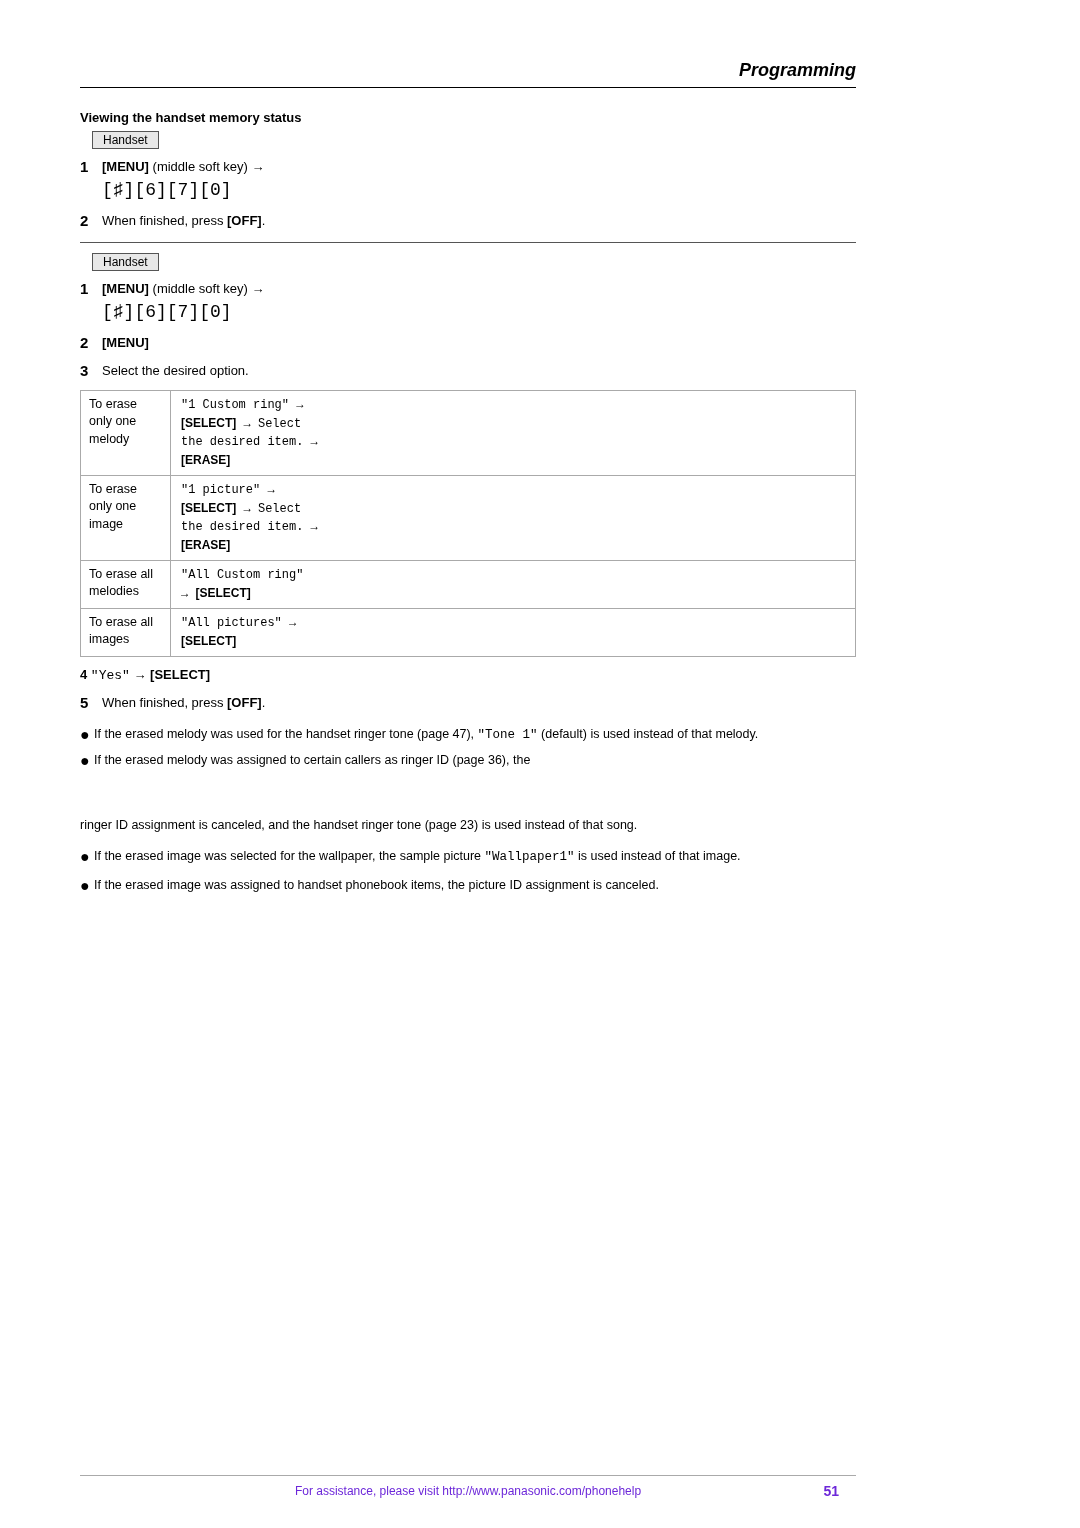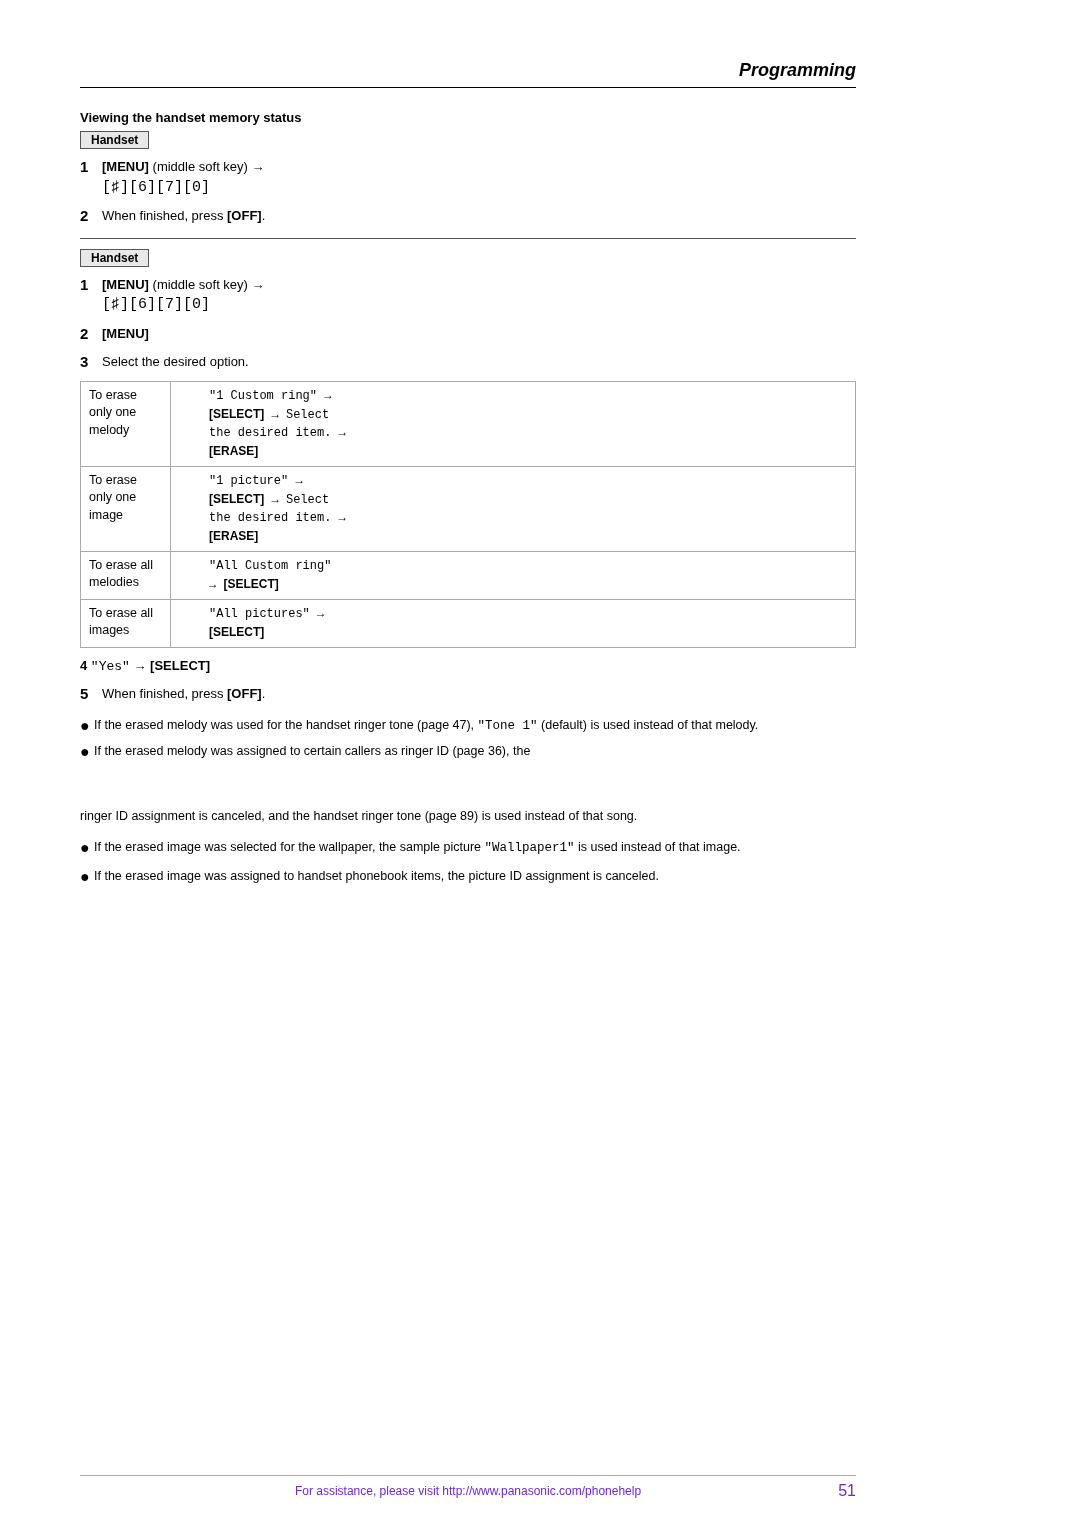--- a/index.html
+++ b/index.html
@@ -55,24 +55,25 @@
       font-size: 13px;
       margin-bottom: 4px;
       margin-top: 12px;
     }
 
     .handset-badge {
       display: inline-block;
       border: 1px solid #555;
       padding: 1px 10px;
       font-size: 12px;
-      font-weight: bold;
+      font-weight: normal;
       margin-bottom: 8px;
       margin-top: 2px;
       background: #e8e8e8;
+      margin-left: 12px;
     }
 
     .step {
       display: flex;
       align-items: flex-start;
       margin-bottom: 7px;
       line-height: 1.5;
     }
 
     .step-num {
@@ -85,34 +86,33 @@
     .step-content {
       flex: 1;
     }
 
     .step-content b {
       font-weight: bold;
     }
 
     .menu-code {
       font-family: 'Courier New', monospace;
-      font-size: 15px;
+      font-size: 18px;
     }
 
     .table-wrapper {
       border: 1px solid #aaa;
       margin-top: 5px;
       margin-bottom: 8px;
       font-size: 12.5px;
     }
 
     .table-row-item {
       display: flex;
       border-bottom: 1px solid #aaa;
-      gap: 28px;
     }
 
     .table-row-item:last-child {
       border-bottom: none;
     }
 
     .table-cell-left {
       border-right: 1px solid #aaa;
       padding: 5px 8px;
       min-width: 90px;
@@ -178,23 +178,23 @@
       align-items: center;
       font-size: 12px;
       color: #6d28d9;
       border-top: 1px solid #aaa;
       padding-top: 8px;
       margin: 0 80px;
     }
 
     .footer-page-num {
       position: absolute;
-      right: 0;
-      font-weight: normal;
-      font-size: 16px;
+      right: 17px;
+      font-weight: bold;
+      font-size: 14px;
     }
 
     .divider-line {
       border-top: 1px solid #555;
       margin: 10px 0 8px 0;
     }
 
     code {
       font-family: 'Courier New', monospace;
     }
@@ -327,21 +327,21 @@
             <span class="bullet-text">
               If the erased melody was assigned to certain callers as ringer ID (page 36), the
             </span>
           </div>
         </div>
 
       </div>
     </div>
 
     <div class="right-col">
-      <p style="margin-bottom:12px;">ringer ID assignment is canceled, and the handset ringer tone (page 89) is used instead of that song.</p>
+      <p style="margin-bottom:12px;">ringer ID assignment is canceled, and the handset ringer tone (page 23) is used instead of that song.</p>
 
       <div class="bullet-item">
         <span class="bullet">●</span>
         <span class="bullet-text">
           If the erased image was selected for the wallpaper, the sample picture <code>"Wallpaper1"</code> is used instead of that image.
         </span>
       </div>
 
       <div class="bullet-item">
         <span class="bullet">●</span>

